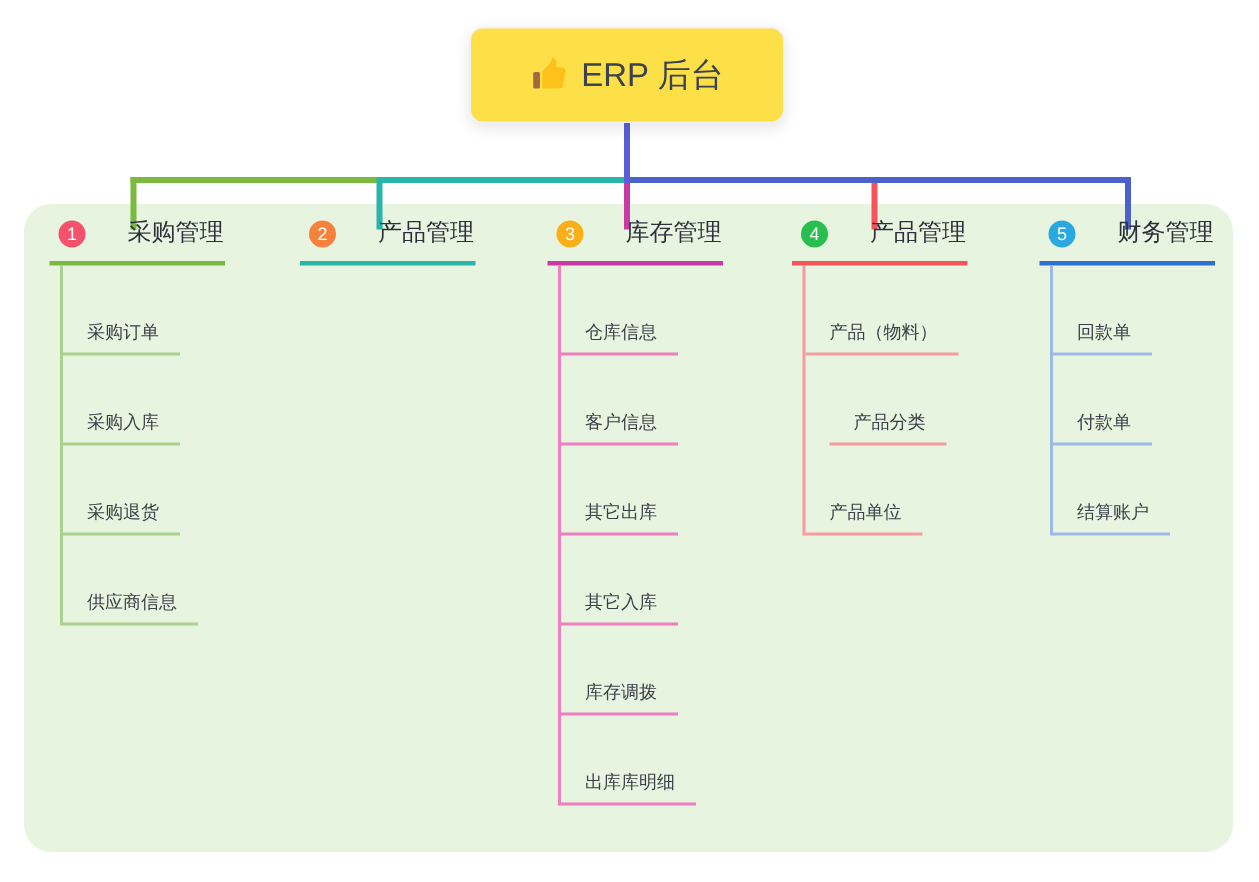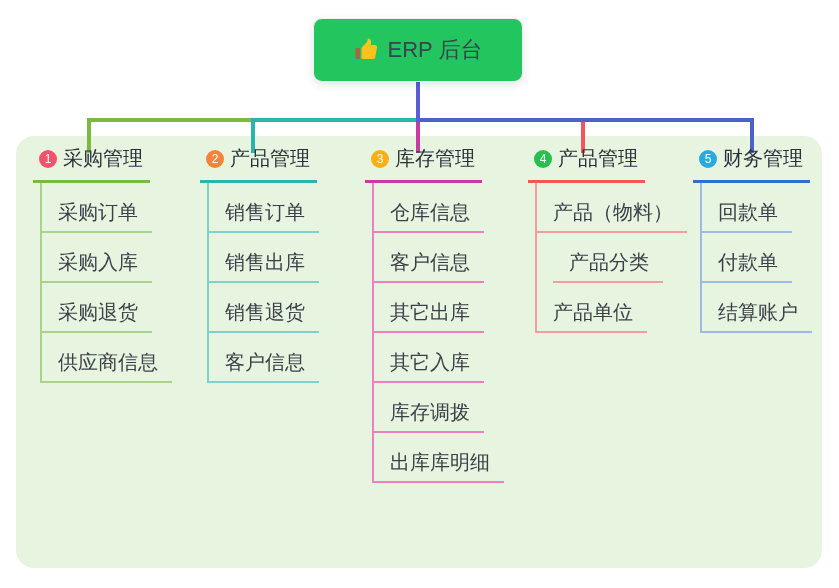--- a/index.html
+++ b/index.html
@@ -4,39 +4,39 @@
 <style>
   html,body{margin:0;padding:0;background:#ffffff;}
   *{box-sizing:border-box;}
   body{font-family:"Liberation Sans","DejaVu Sans",sans-serif;}
   .stage{position:relative;width:839px;height:588px;background:#ffffff;overflow:hidden;}
 
   .panel{position:absolute;left:16px;top:136px;width:806px;height:432px;
          background:#e7f5e0;border-radius:18px;}
 
   .root-card{position:absolute;left:313px;top:18px;width:210px;height:64px;
-             background:#22c55e;border:1px solid #f1f1f1;border-radius:9px;
+             background:#fde047;border:1px solid #f1f1f1;border-radius:9px;
              box-shadow:0 3px 10px rgba(0,0,0,.10);
              display:flex;align-items:center;justify-content:center;gap:10px;
              font-size:22px;color:#3c424e;z-index:5;}
   .root-card .ic{display:flex;align-items:center;}
 
   .hline,.vline{position:absolute;}
 
   .branch{position:absolute;}
   .branch-header{display:flex;align-items:center;gap:6px;
                  width:117px;padding:0 0 8px 6px;border-bottom:3px solid;}
   .badge{width:18px;height:18px;border-radius:50%;flex:0 0 18px;
          display:flex;align-items:center;justify-content:center;
          color:#fff;font-size:12px;line-height:1;}
-  .btitle{font-size:20px;color:#2b313b;white-space:nowrap;}
+  .btitle{font-size:16px;color:#2b313b;white-space:nowrap;margin-left:22px;}
   .children{margin-left:7px;border-left:2px solid;}
-  .child{height:50px;display:flex;align-items:flex-end;
+  .child{height:60px;display:flex;align-items:flex-end;
          padding:0 14px 5px 16px;border-bottom:2px solid;width:max-content;
-         font-size:20px;color:#3a4048;white-space:nowrap;}
+         font-size:12px;color:#3a4048;white-space:nowrap;}
 </style>
 </head>
 <body>
 
 <div class="stage">
   <div class="panel"></div>
   <div id="connectors">
       <div class="hline" style="left: 87px; top: 118px; width: 168px; height: 4px; background: rgb(124, 185, 63);"></div>
       <div class="hline" style="left: 251px; top: 118px; width: 165px; height: 4px; background: rgb(41, 180, 172);"></div>
       <div class="hline" style="left: 420px; top: 118px; width: 334px; height: 4px; background: rgb(74, 98, 201);"></div>
@@ -81,37 +81,20 @@
     <span>供应商信息</span>
   </div>
 </div>
   </div>
 
   <div class="branch" style="left: 200px; top: 145px;">
     <div class="branch-header" style="border-bottom-color: rgb(41, 180, 172);">
       <span class="badge" style="background: rgb(246, 130, 59);">2</span>
       <span class="btitle">产品管理</span>
     </div>
-    <div class="children" style="border-left-color: rgb(127, 209, 203);">
-  <div class="child" style="border-bottom-color: rgb(127, 209, 203);">
-    <span>销售订单</span>
-  </div>
-
-  <div class="child" style="border-bottom-color: rgb(127, 209, 203);">
-    <span>销售出库</span>
-  </div>
-
-  <div class="child" style="border-bottom-color: rgb(127, 209, 203);">
-    <span>销售退货</span>
-  </div>
-
-  <div class="child" style="border-bottom-color: rgb(127, 209, 203);">
-    <span>客户信息</span>
-  </div>
-</div>
   </div>
 
   <div class="branch" style="left: 365px; top: 145px;">
     <div class="branch-header" style="border-bottom-color: rgb(199, 59, 162);">
       <span class="badge" style="background: rgb(251, 175, 23);">3</span>
       <span class="btitle">库存管理</span>
     </div>
     <div class="children" style="border-left-color: rgb(238, 127, 192);">
   <div class="child" style="border-bottom-color: rgb(238, 127, 192);">
     <span>仓库信息</span>

